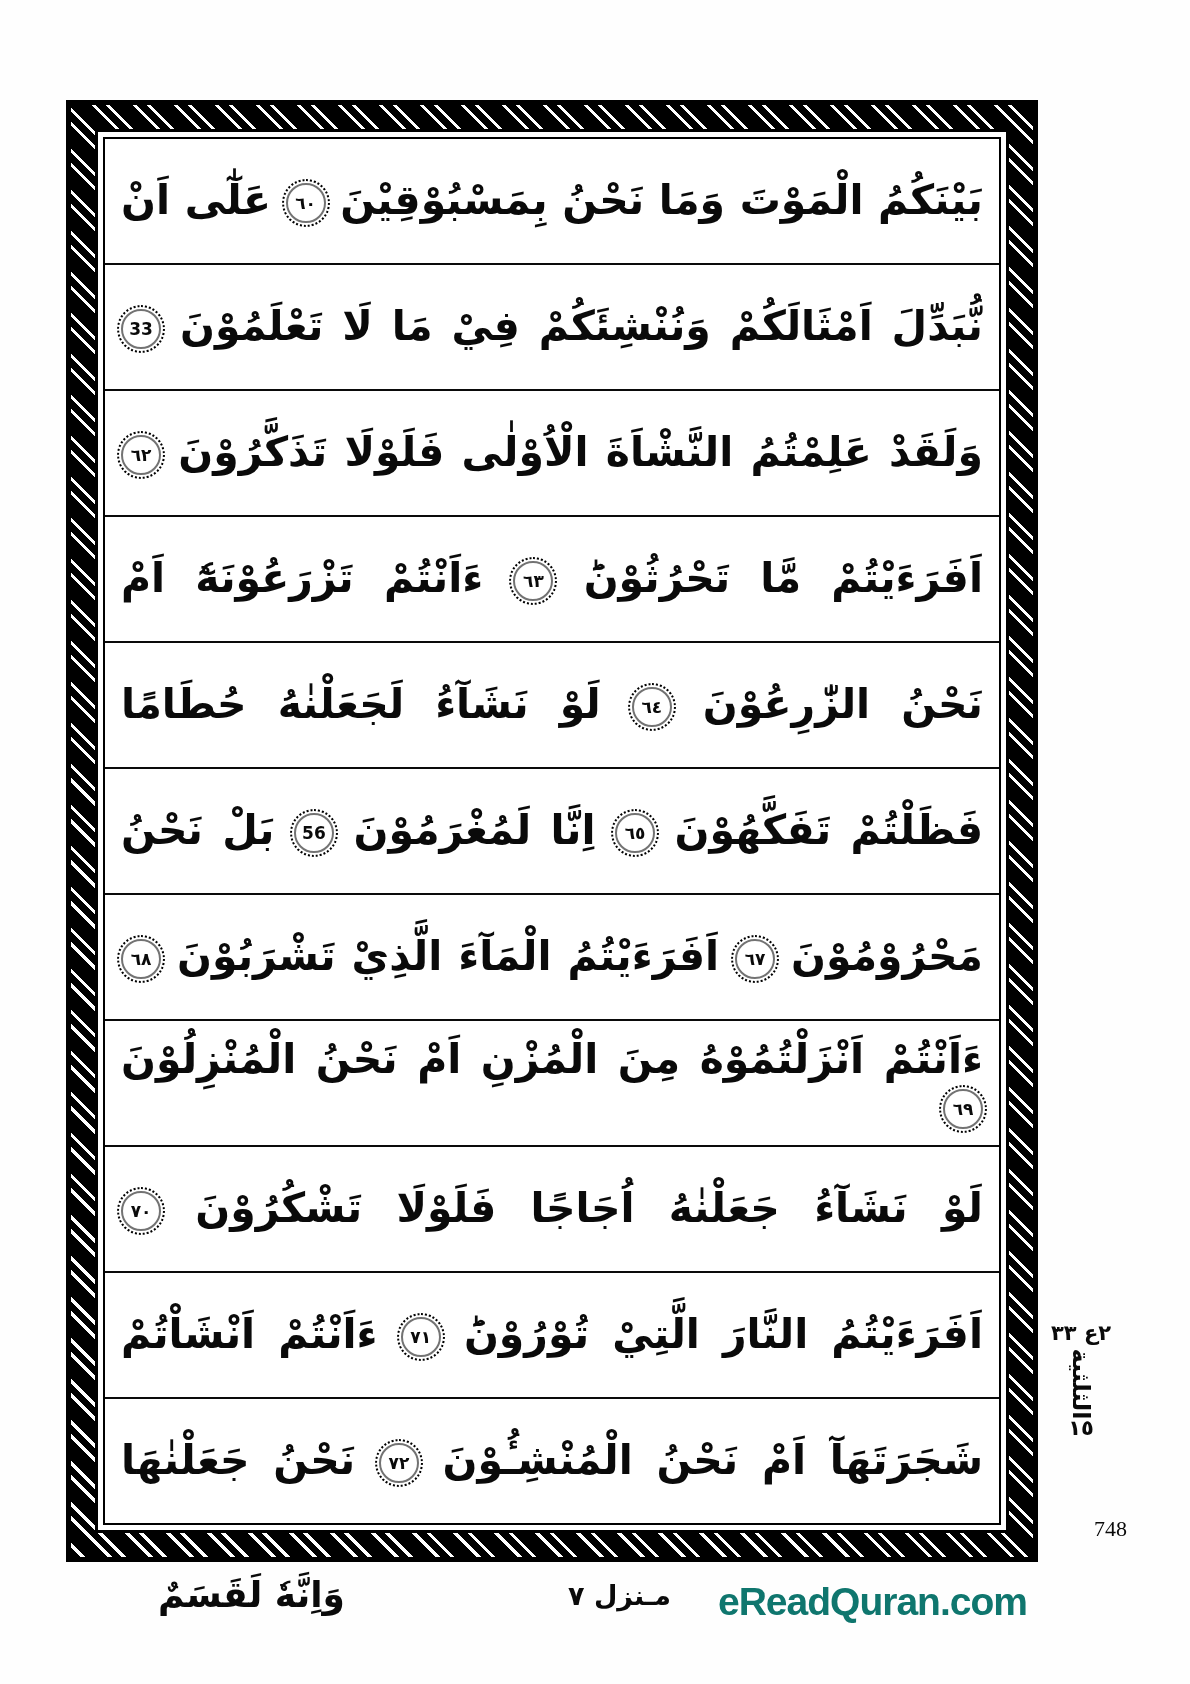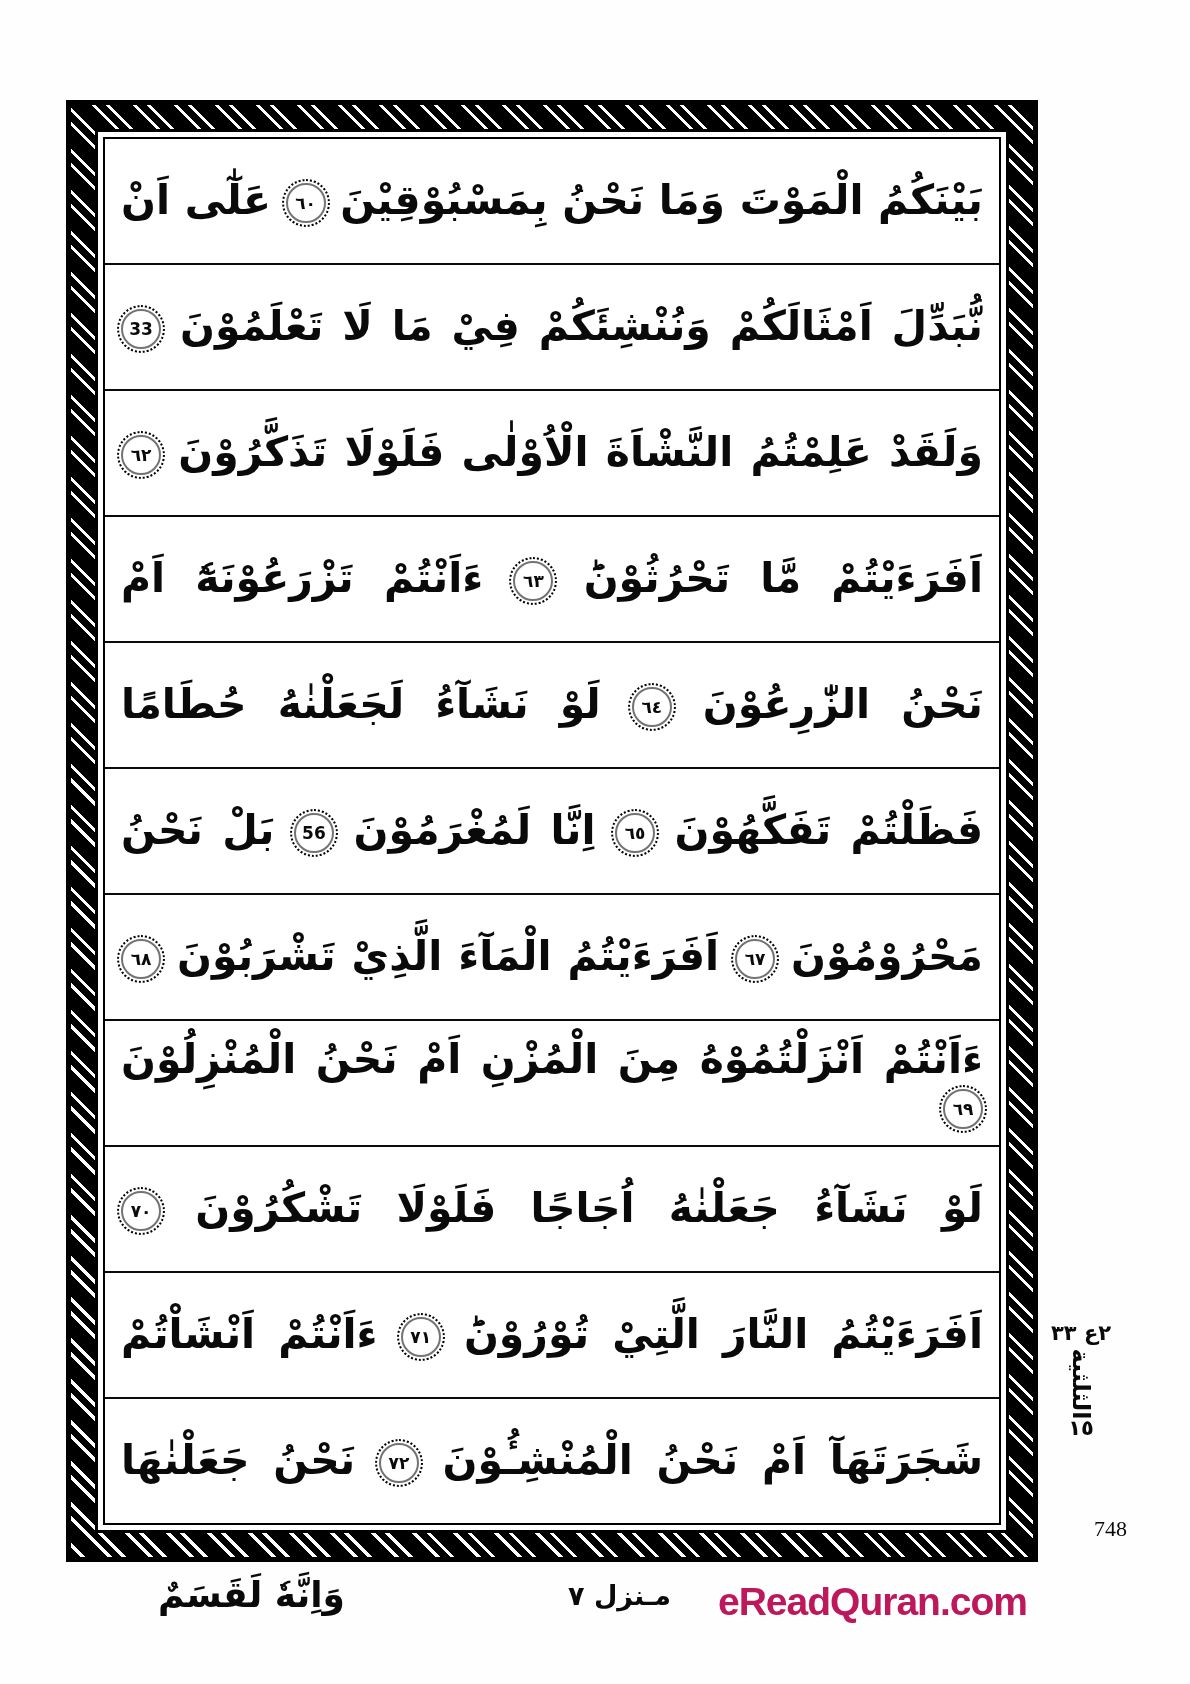--- a/index.html
+++ b/index.html
@@ -157,16 +157,16 @@
   </div>
 
   <div class="margin-note">
     <div class="mn-top">٢ع ٣٣</div>
     <div class="mn-rot">الثلثية</div>
     <div class="mn-bot">١٥</div>
   </div>
 
   <div class="catchword">وَاِنَّهٗ لَقَسَمٌ</div>
   <div class="manzil">مـنزل ٧</div>
-  <div class="watermark" style="color: #be185d;">eReadQuran.com</div>
+  <div class="watermark" style="color: #0f766e;">eReadQuran.com</div>
   <div class="page-num-latin">748</div>
 
 </div>
 
 </body></html>

